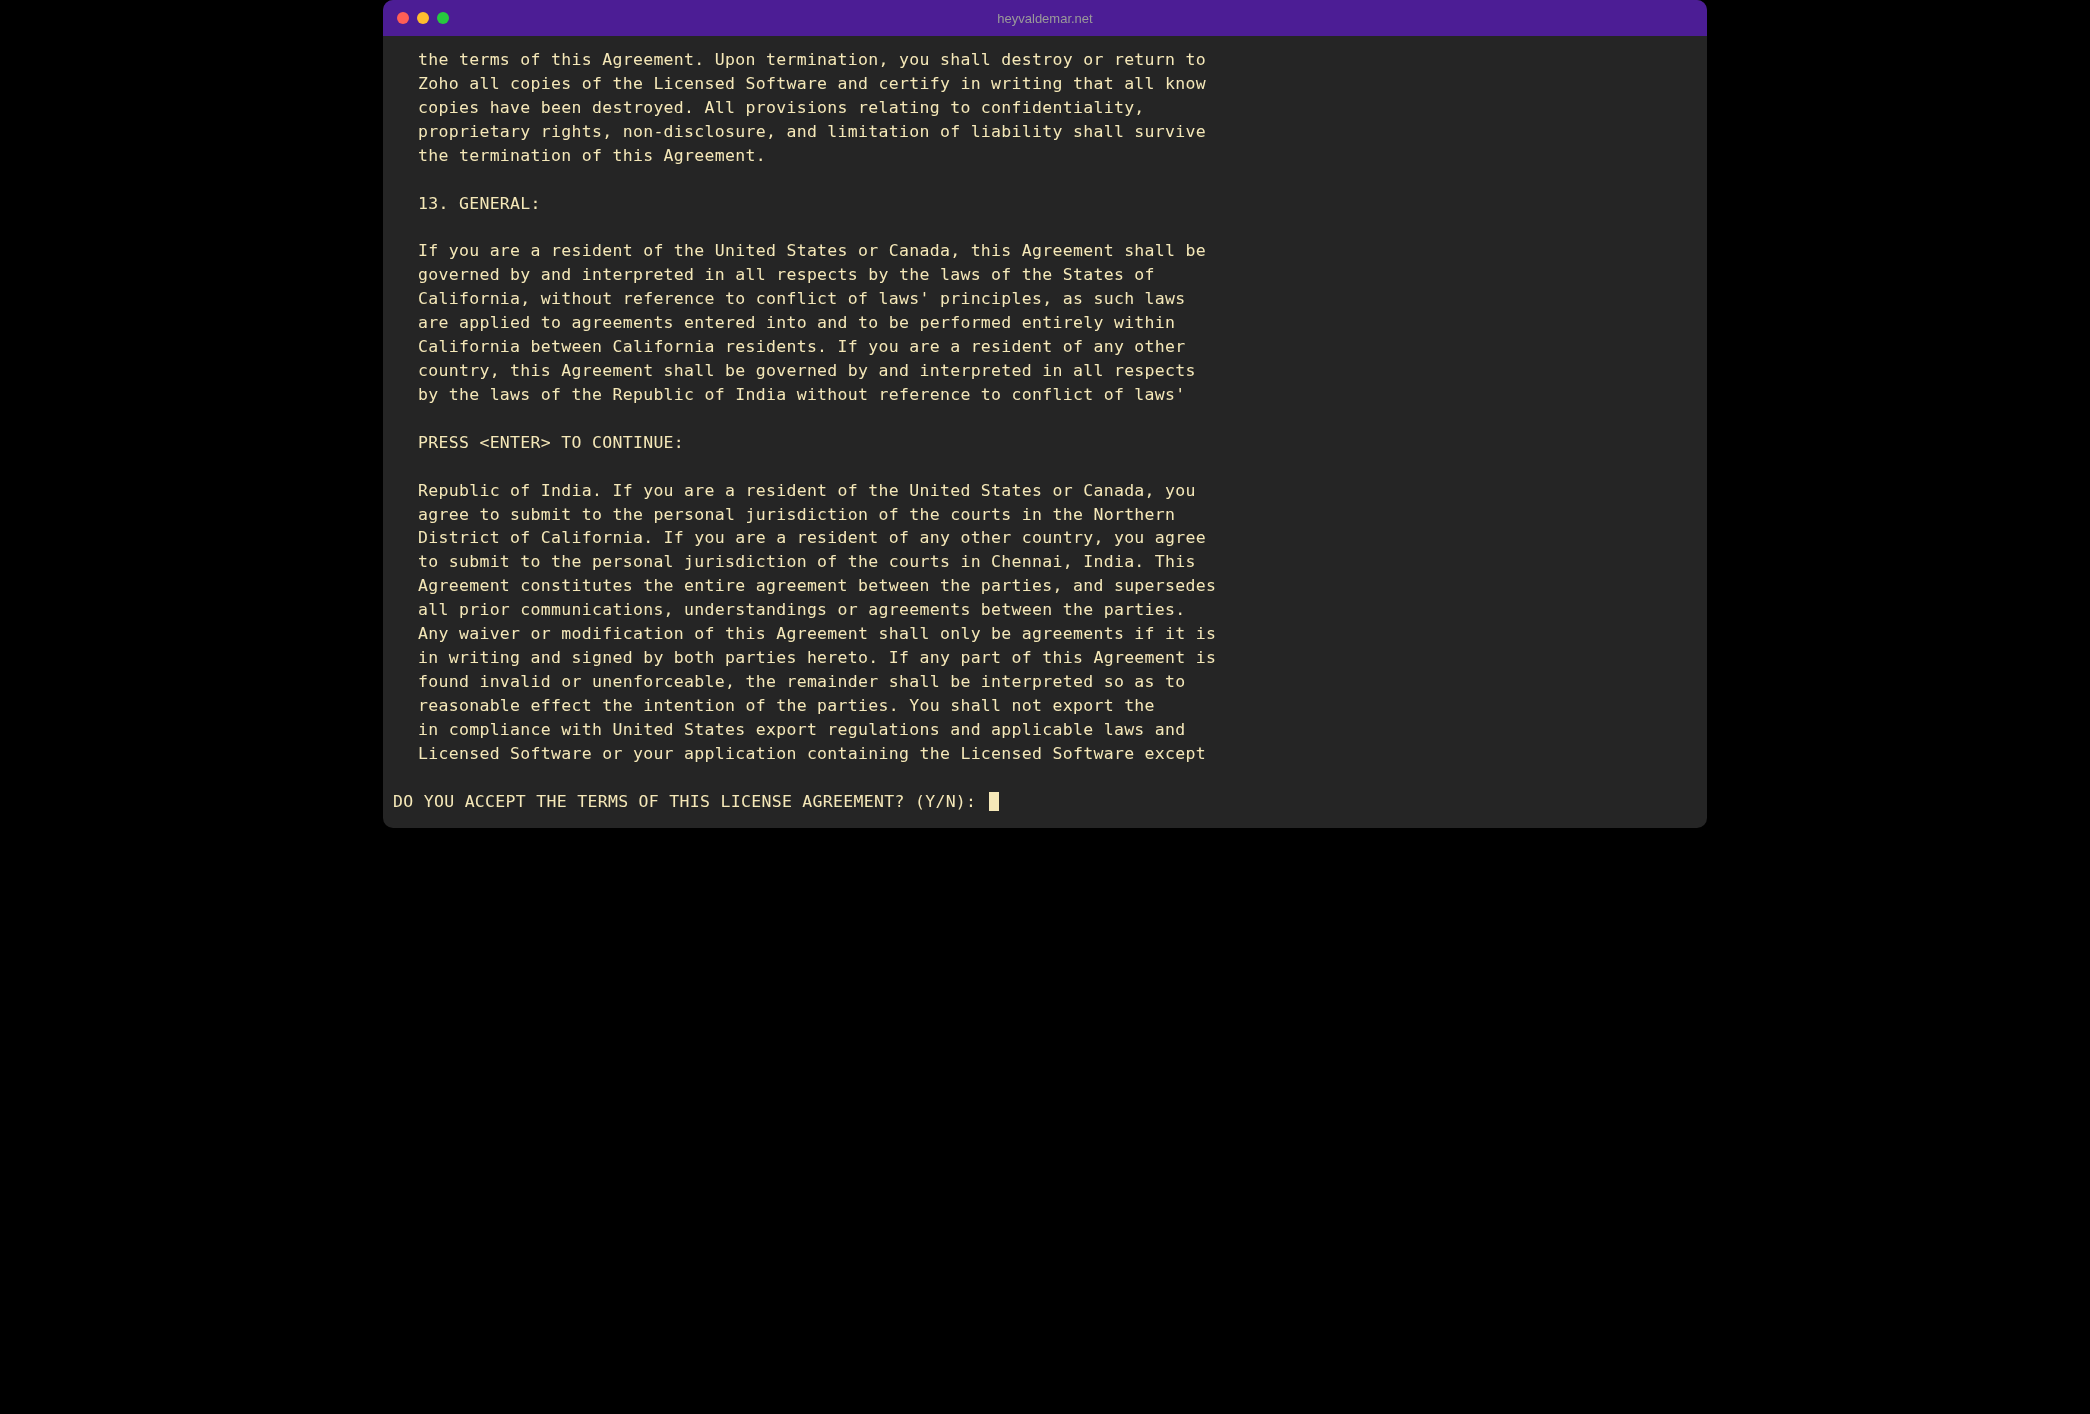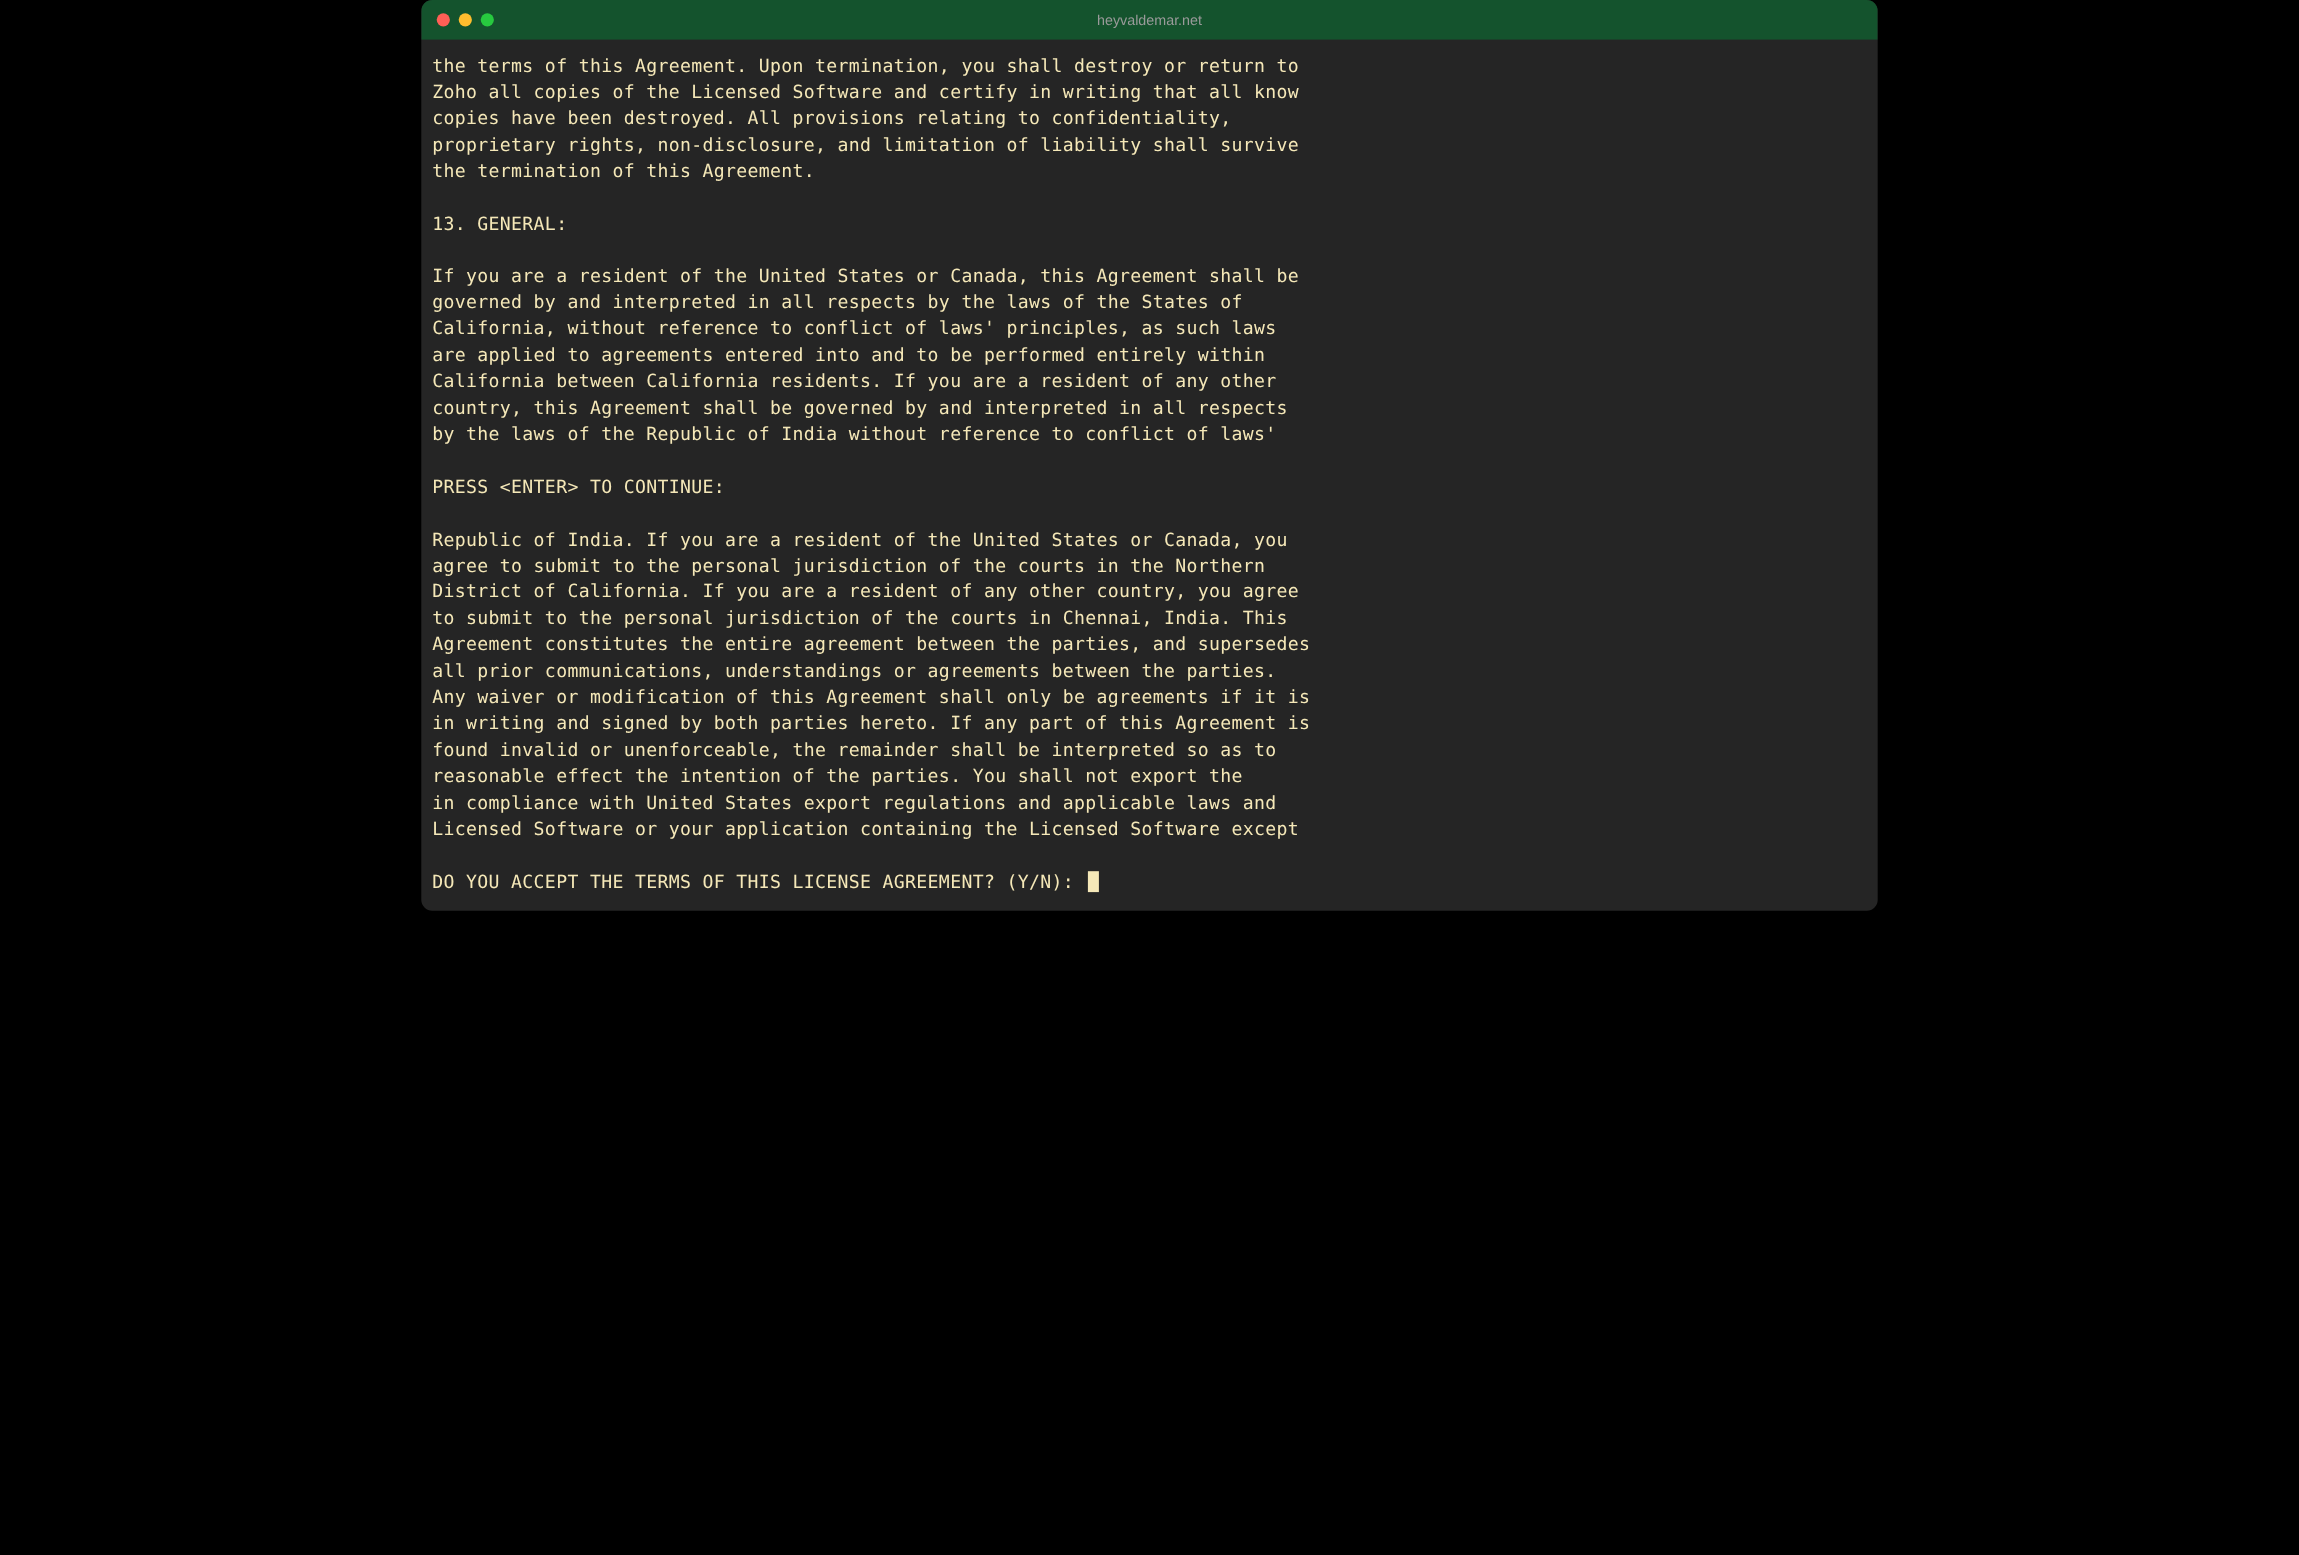--- a/index.html
+++ b/index.html
@@ -20,21 +20,21 @@
     .terminal-window {
       width: 1324px;
       background: #252525;
       border-radius: 10px;
       overflow: hidden;
       box-shadow: 0 10px 40px rgba(0,0,0,0.5);
     }
     
     .titlebar {
       height: 36px;
-      background: #14532d;
+      background: #4c1d95;
       display: flex;
       align-items: center;
       padding: 0 14px;
       position: relative;
       justify-content: center;
     }
     
     .traffic-lights {
       display: flex;
       gap: 8px;
@@ -65,20 +65,21 @@
       color: #f5e8b8;
       font-size: 16.5px;
       line-height: 1.45;
       letter-spacing: 0.3px;
       font-family: "SF Mono", "Monaco", "Menlo", "Consolas", monospace;
     }
     
     .terminal-line {
       white-space: pre-wrap;
       word-break: break-word;
+      margin-left: 25px;
     }
     
     .blank-line {
       height: 1.45em;
     }
     
     .cursor {
       display: inline-block;
       width: 10px;
       height: 19px;

